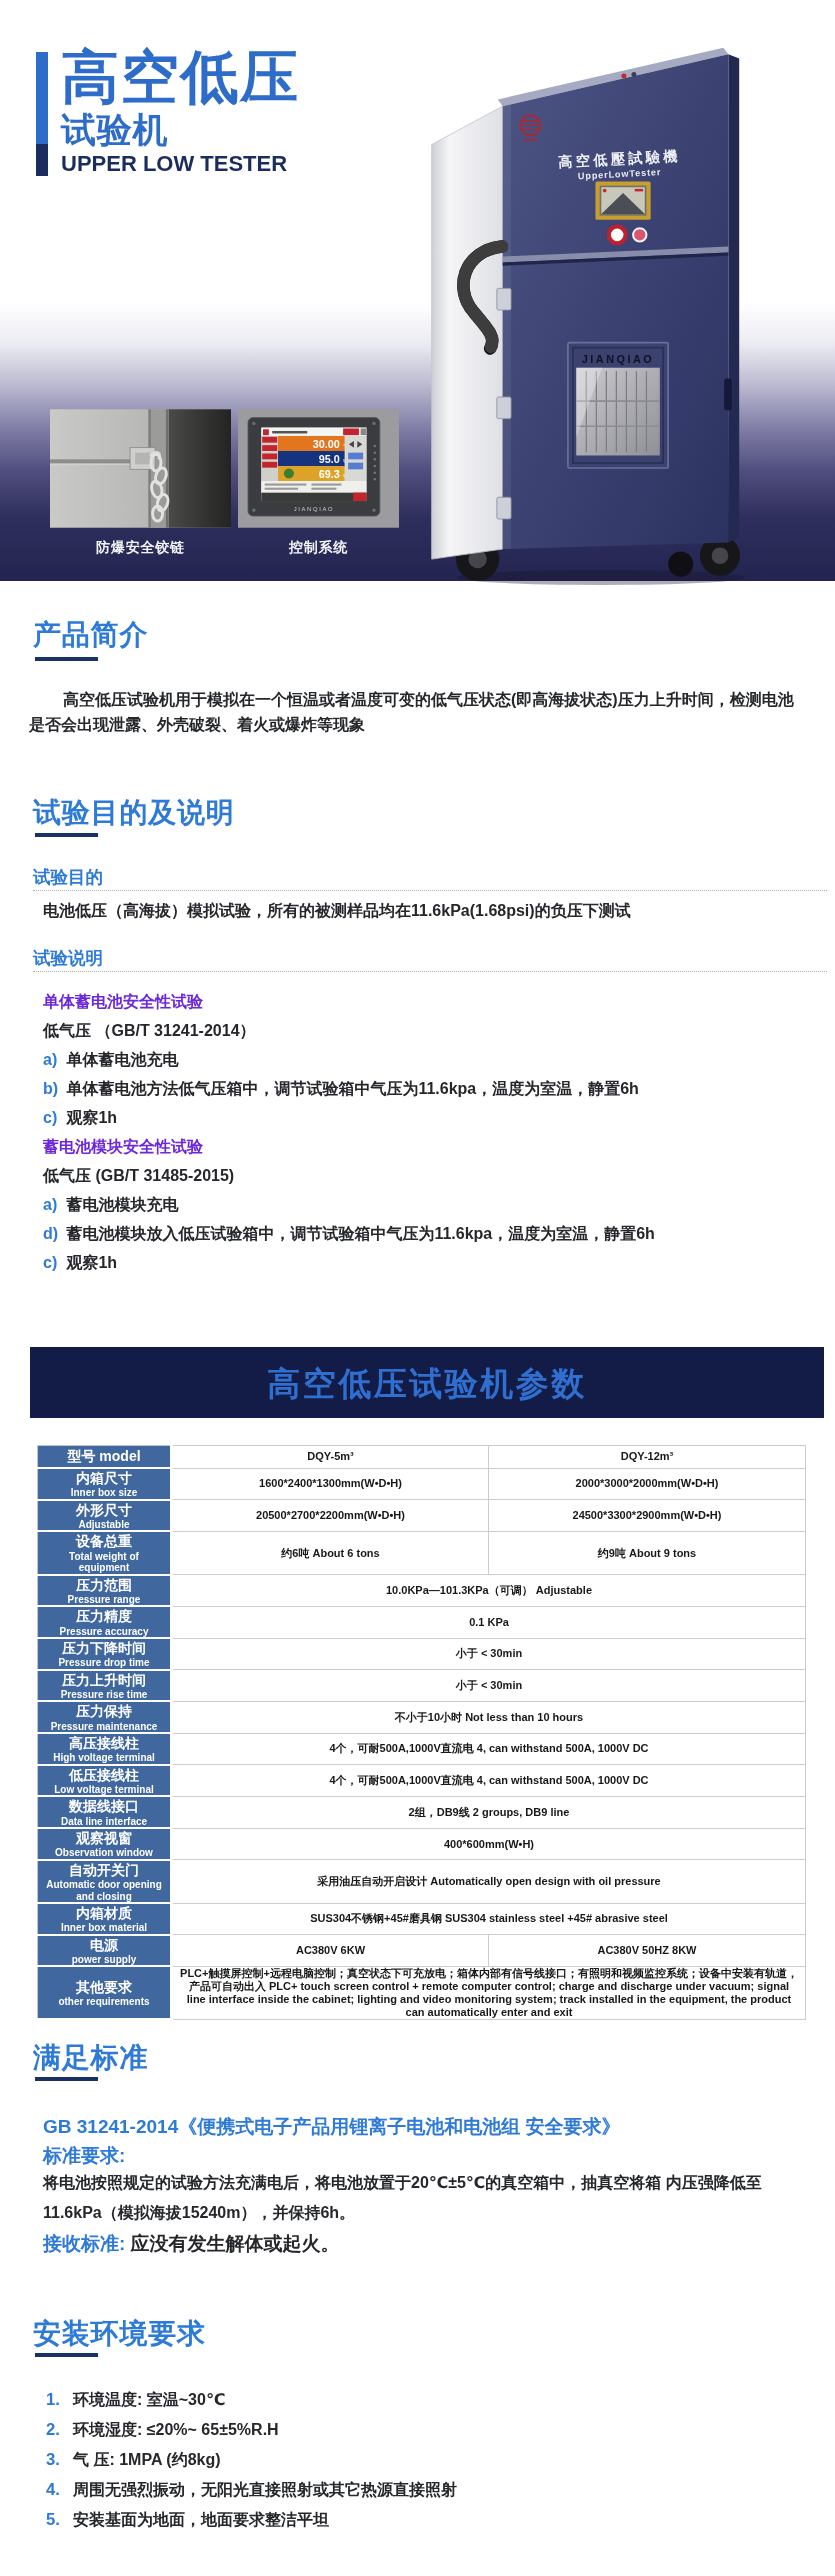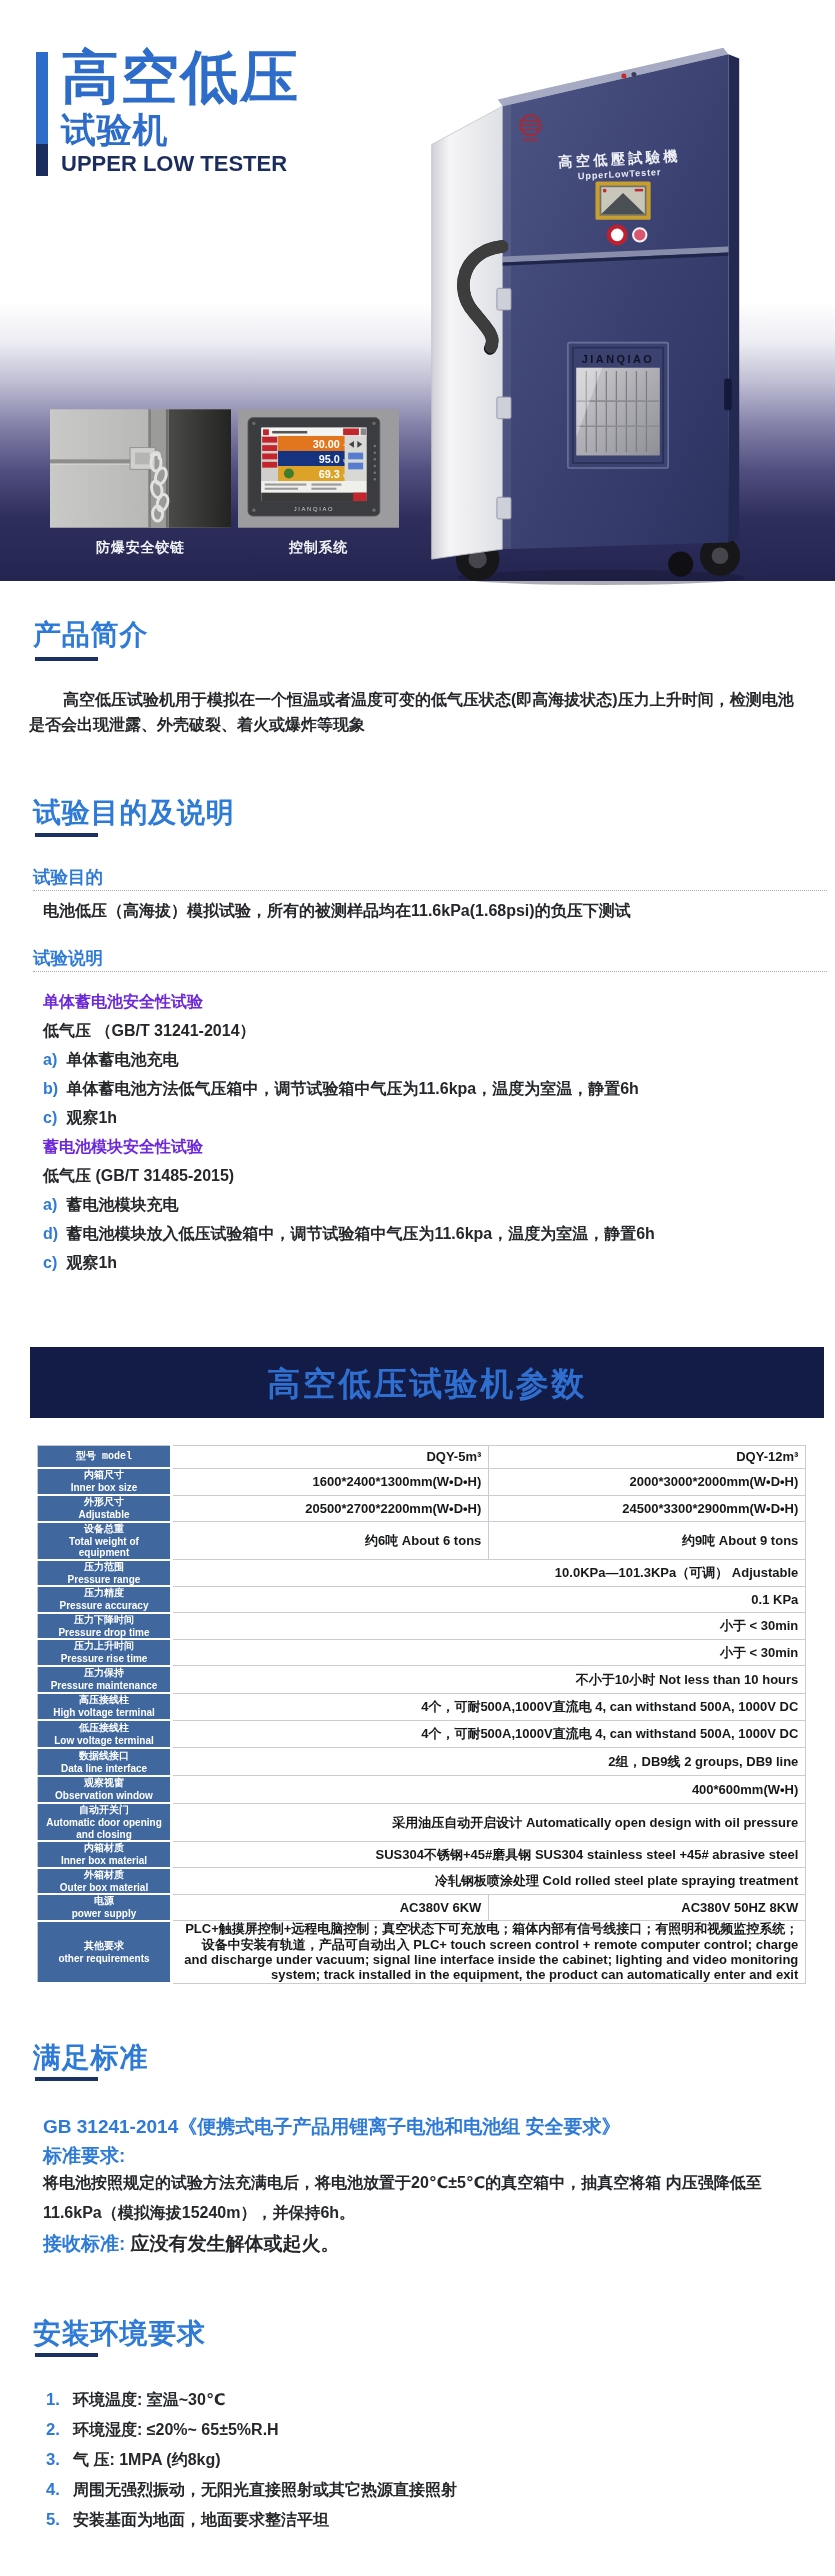--- a/index.html
+++ b/index.html
@@ -36,23 +36,23 @@
   .ex-prefix{color:#2e7ad7;display:inline-block;min-width:23.4px;}
   .ex-blue{color:#6d28d9;}
   .ex-black{color:#25272b;}
 
   
   #banner{position:absolute;left:30px;top:1347px;width:794px;height:71px;background:#131b47;color:#2f6fd0;
     font-size:33px;font-weight:800;text-align:center;line-height:73px;letter-spacing:2.5px;}
   #params-table{position:absolute;left:37px;top:1445px;width:767px;border-collapse:collapse;table-layout:fixed;border:0.8px solid #c2c7ce;}
   #params-table td{padding:0 6.7px;vertical-align:middle;}
   .th-cell{background:#40689f;color:#ffffff;text-align:center;border-bottom:2.5px solid #ffffff;border-right:3.3px solid #ffffff;font-weight:700;}
-  .th-cell .zh{font-size:10px;line-height:1.3;font-family:Liberation Mono, monospace;}
+  .th-cell .zh{font-size:14px;line-height:1.3;}
   .th-cell .en{font-size:10px;line-height:1.15;}
-  .val{background:#ffffff;border:0.8px solid #c9cdd3;text-align:right;font-size:13px;font-weight:700;color:#17181a;line-height:1.18;}
+  .val{background:#ffffff;border:0.8px solid #c9cdd3;text-align:center;font-size:11px;font-weight:700;color:#17181a;line-height:1.18;}
 
   
   #accept-text{color:#25272b;font-weight:700;}
   #install-items{position:absolute;left:46px;top:2385px;}
   .inst-item{height:30px;line-height:30px;font-size:16px;font-weight:700;color:#25272b;white-space:nowrap;}
   .inst-num{color:#2e7ad7;display:inline-block;min-width:27px;font-size:16.7px;}
 </style>
 </head>
 <body>
 
@@ -391,27 +391,20 @@
           </td>
           <td class="val" colspan="2">采用油压自动开启设计  Automatically open design with oil pressure</td>
         </tr>
         <tr style="height: 23.4px;">
           <td class="th-cell">
             <div class="zh">内箱材质</div>
             <div class="en">Inner box material</div>
           </td>
           <td class="val" colspan="2">SUS304不锈钢+45#磨具钢  SUS304 stainless steel +45# abrasive steel</td>
         </tr>
-        <tr style="height: 22.6px;">
-          <td class="th-cell">
-            <div class="zh">外箱材质</div>
-            <div class="en">Outer box material</div>
-          </td>
-          <td class="val" colspan="2">冷轧钢板喷涂处理  Cold rolled steel plate spraying treatment</td>
-        </tr>
         <tr style="height: 22px;">
           <td class="th-cell">
             <div class="zh">电源</div>
             <div class="en">power supply</div>
           </td>
           <td class="val">AC380V 6KW</td>
           <td class="val">AC380V 50HZ 8KW</td>
         </tr>
         <tr style="height: 34px;">
           <td class="th-cell">

